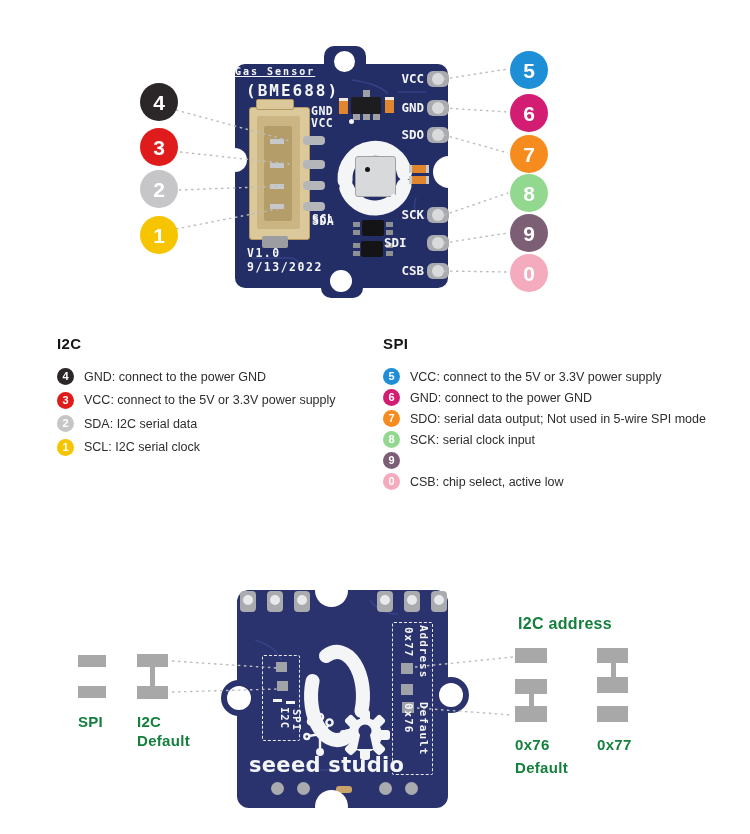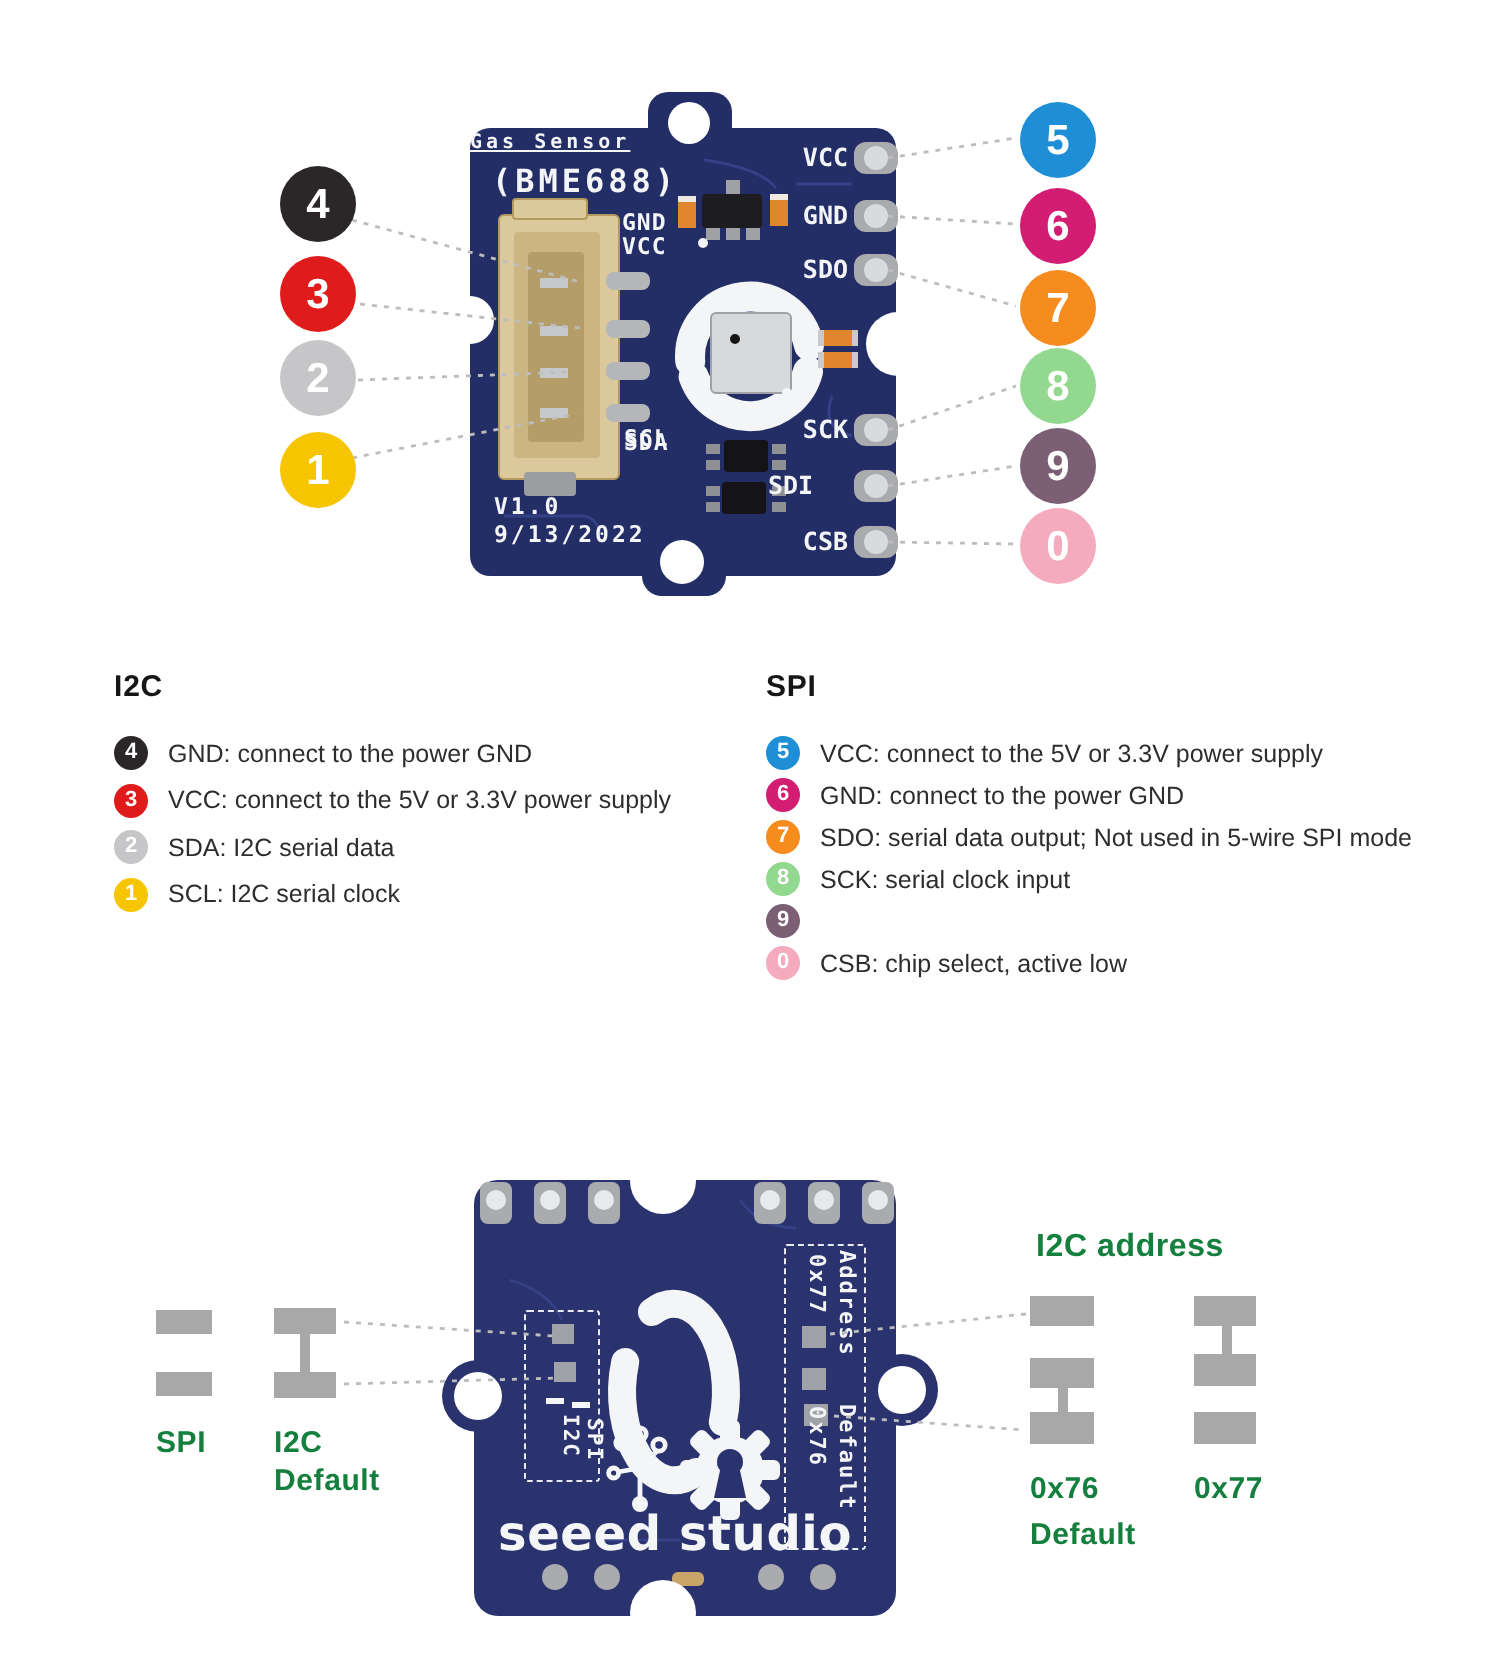--- a/index.html
+++ b/index.html
@@ -325,21 +325,21 @@
         <rect x="-5" y="-25" width="10" height="12" rx="3" transform="rotate(180)"></rect>
         <rect x="-5" y="-25" width="10" height="12" rx="3" transform="rotate(225)"></rect>
         <rect x="-5" y="-25" width="10" height="12" rx="3" transform="rotate(270)"></rect>
         <rect x="-5" y="-25" width="10" height="12" rx="3" transform="rotate(315)"></rect>
         <circle r="17"></circle>
       </g>
       <circle cy="-4" r="6.5" fill="#2a336e"></circle>
       <path d="M-4.5 -2 L4.5 -2 L8 14 L-8 14 Z" fill="#2a336e"></path>
     </g>
   </svg>
-  <span class="silk" style="left:249px;top:755px;font-size:24px;font-family:'DejaVu Sans',sans-serif;letter-spacing:.3px;">seeed studio</span>
+  <span class="silk" style="left:249px;top:755px;font-size:21px;font-family:'DejaVu Sans',sans-serif;letter-spacing:.3px;">seeed studio</span>
 
   <div class="jrect" style="left:78px;top:655px;width:28px;height:12px;"></div>
   <div class="jrect" style="left:78px;top:686px;width:28px;height:12px;"></div>
 
   <div class="jrect" style="left:137px;top:654px;width:31px;height:13px;"></div>
   <div class="jrect" style="left:150px;top:667px;width:5px;height:19px;"></div>
   <div class="jrect" style="left:137px;top:686px;width:31px;height:13px;"></div>
   <span class="glabel" style="left:78px;top:714px;">SPI</span>
   <span class="glabel" style="left:137px;top:714px;">I2C</span>
   <span class="glabel" style="left:137px;top:733px;">Default</span>

